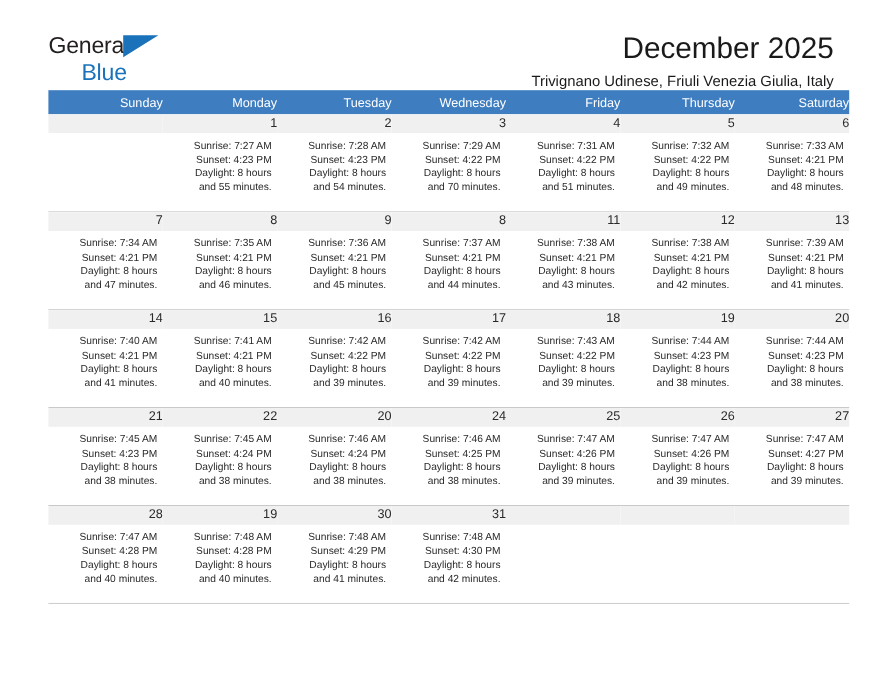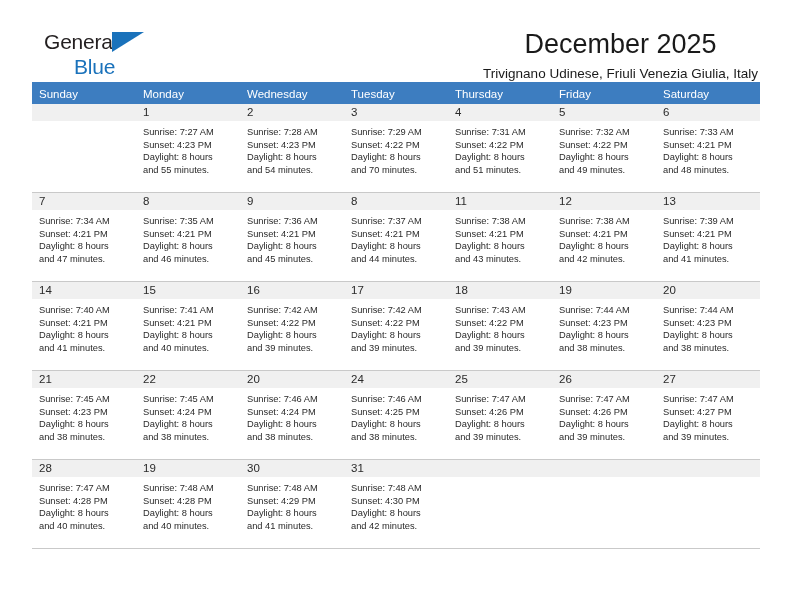--- a/index.html
+++ b/index.html
@@ -69,34 +69,34 @@
   .title-block {
     text-align: right;
     padding-top: 0px;
   }
   .cal-title {
     font-size: 27px;
     color: #1a1a1a;
     line-height: 1.05;
     font-weight: normal;
     white-space: nowrap;
-    text-align: center;
   }
   .cal-subtitle {
     font-size: 13.5px;
     color: #1a1a1a;
     margin-top: 8px;
     white-space: nowrap;
   }
 
   
   .calendar {
-    margin: 10px 32px 0 32px;
+    margin: 10px 32px 0 44px;
     width: 728px;
     box-sizing: border-box;
+    text-align: right;
   }
 
   .weekday-row {
     display: flex;
     background: #3d7dc0;
   }
   .weekday-cell {
     flex: 1 1 0;
     box-sizing: border-box;
     padding: 5px 0 5px 7px;
@@ -161,24 +161,24 @@
       <div class="cal-subtitle">Trivignano Udinese, Friuli Venezia Giulia, Italy</div>
     </div>
 
   </div>
 
   <div class="calendar">
 
     <div class="weekday-row">
       <div class="weekday-cell">Sunday</div>
       <div class="weekday-cell">Monday</div>
+      <div class="weekday-cell">Tuesday</div>
       <div class="weekday-cell">Wednesday</div>
-      <div class="weekday-cell">Tuesday</div>
+      <div class="weekday-cell">Friday</div>
       <div class="weekday-cell">Thursday</div>
-      <div class="weekday-cell">Friday</div>
       <div class="weekday-cell">Saturday</div>
     </div>
 
     <div class="week-row">
       <div class="day-cell empty">
         <div class="day-num-band"></div>
         <div class="day-body">
           <div></div>
           <div></div>
           <div></div>

